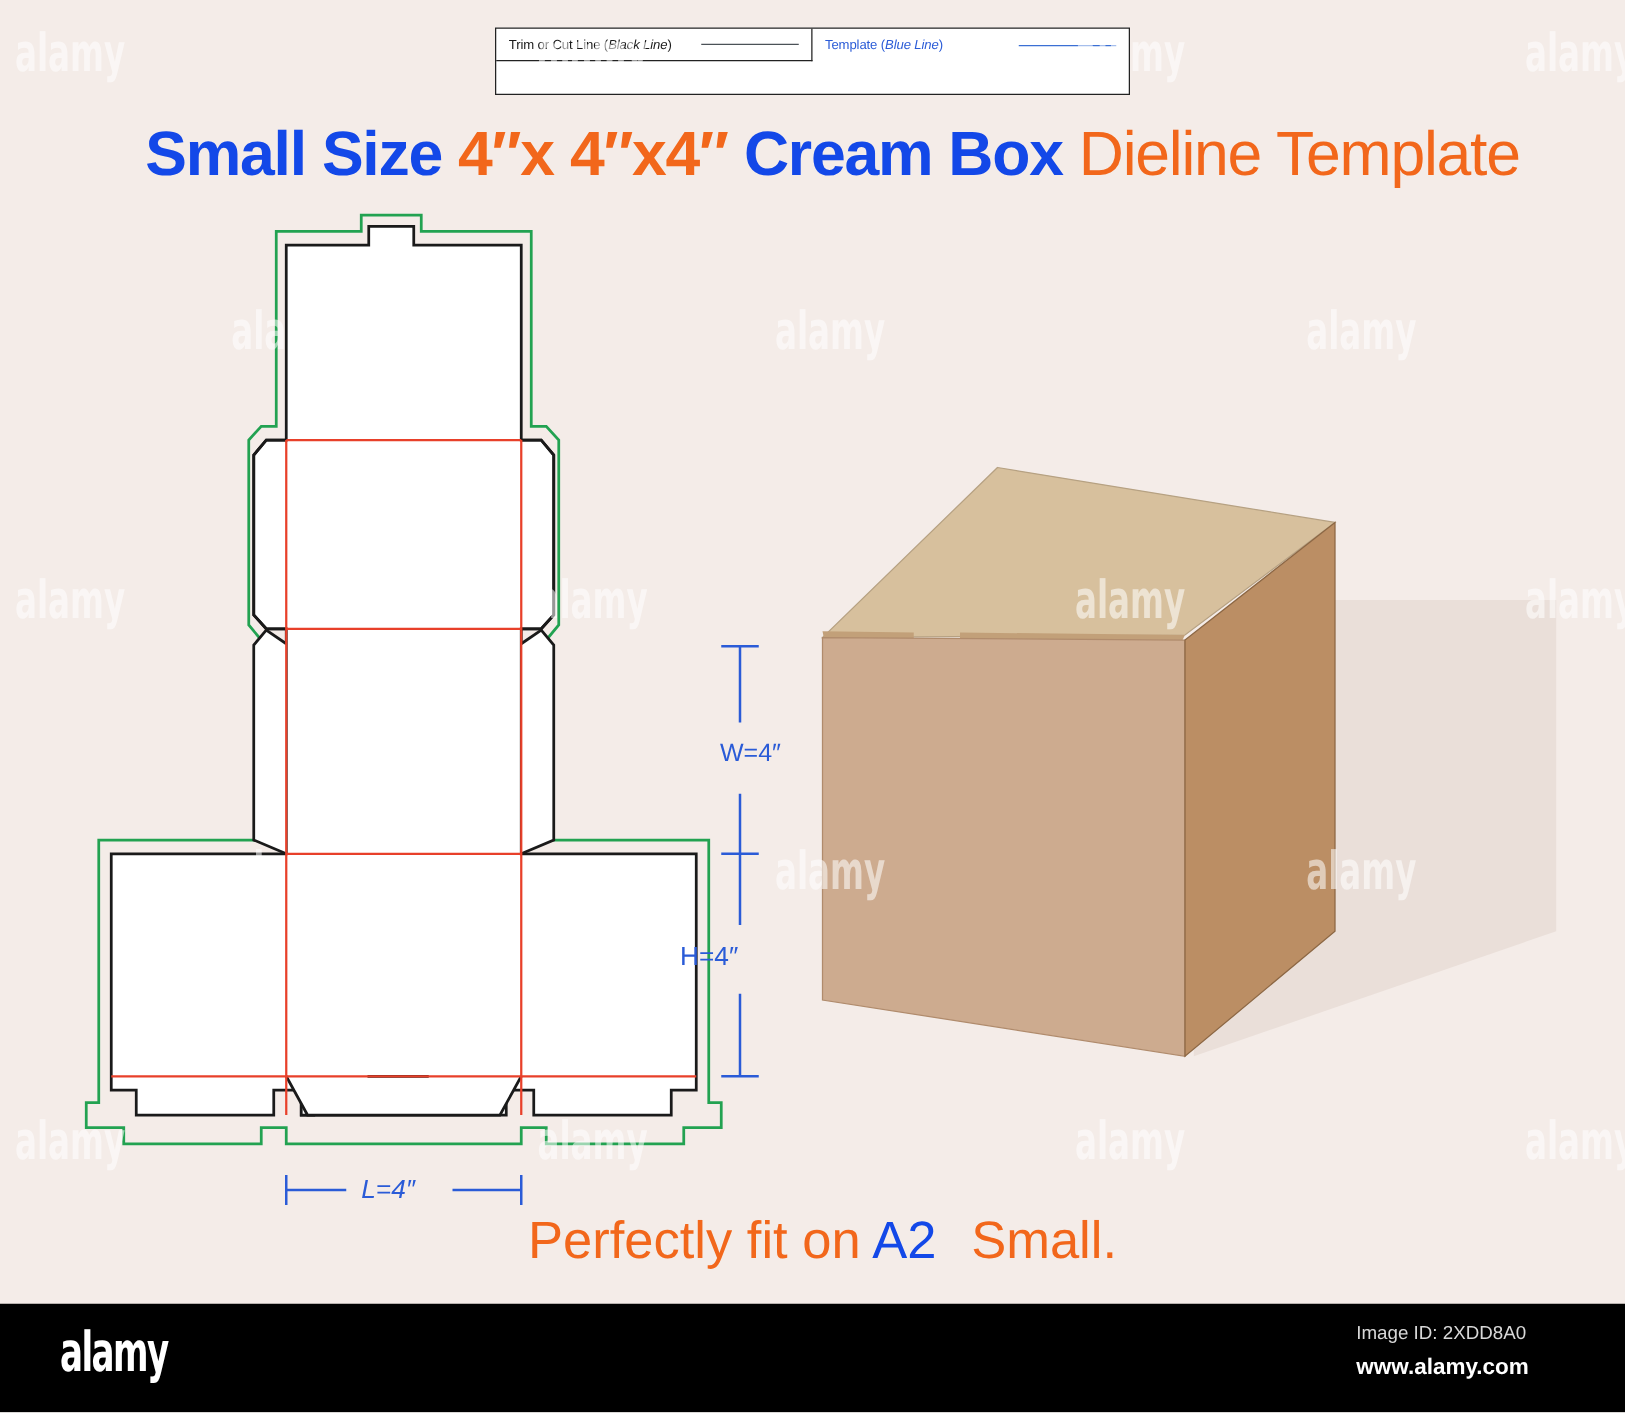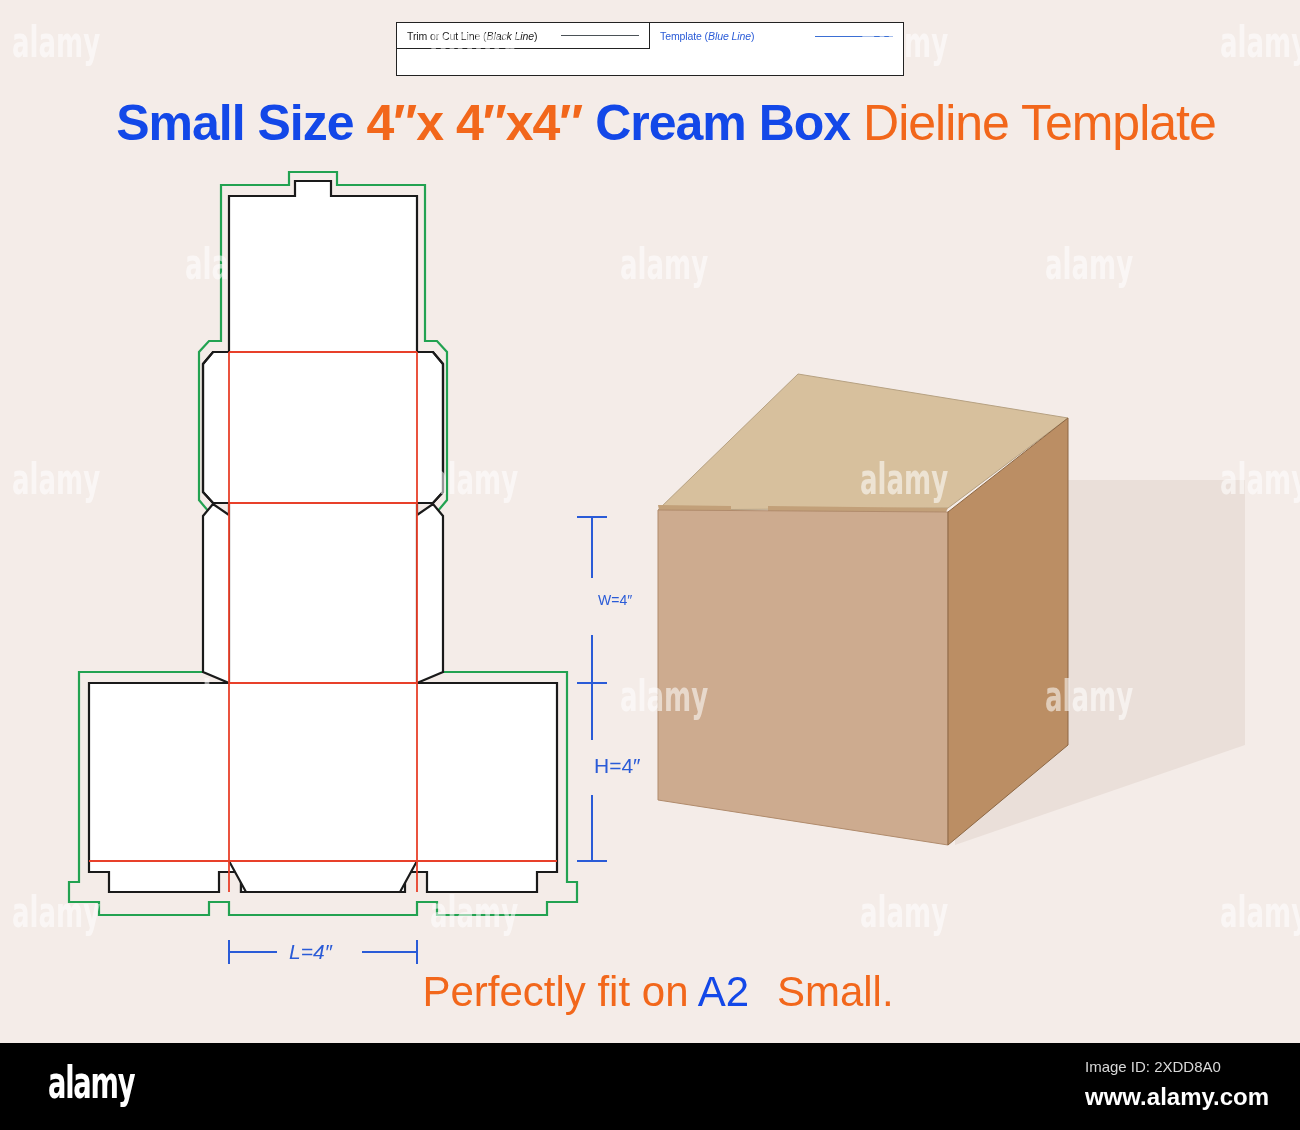--- a/index.html
+++ b/index.html
@@ -138,21 +138,21 @@
     left: 1085px;
     top: 1058px;
     color: #d8d8d8;
     font-size: 15px;
   }
   #alamy-url {
     position: absolute;
     left: 1085px;
     top: 1083px;
     color: #ffffff;
-    font-size: 24px;
+    font-size: 18px;
     font-weight: bold;
   }
 
   
   .wm {
     position: absolute;
     color: rgba(255,255,255,0.55);
     font-weight: bold;
     font-family: "DejaVu Sans", sans-serif;
     pointer-events: none;
@@ -293,22 +293,22 @@
     <line x1="592" y1="683" x2="592" y2="740" stroke="#2a5bd7" stroke-width="2"></line>
     <line x1="592" y1="795" x2="592" y2="861" stroke="#2a5bd7" stroke-width="2"></line>
     <line x1="577" y1="861" x2="607" y2="861" stroke="#2a5bd7" stroke-width="2"></line>
 
     <line x1="229" y1="952" x2="277" y2="952" stroke="#2a5bd7" stroke-width="2"></line>
     <line x1="229" y1="940" x2="229" y2="964" stroke="#2a5bd7" stroke-width="2"></line>
     <line x1="362" y1="952" x2="417" y2="952" stroke="#2a5bd7" stroke-width="2"></line>
     <line x1="417" y1="940" x2="417" y2="964" stroke="#2a5bd7" stroke-width="2"></line>
   </svg>
 
-  <div style="position:absolute;left:598px;top:592px;color:#2a5bd7;font-size:14px;">W=4″</div>
-  <div style="position:absolute;left:594px;top:754px;color:#2a5bd7;font-size:21px;">H=4″</div>
+  <div style="position:absolute;left:576px;top:592px;color:#2a5bd7;font-size:20px;">W=4″</div>
+  <div style="position:absolute;left:544px;top:754px;color:#2a5bd7;font-size:21px;">H=4″</div>
   <div style="position:absolute;left:289px;top:940px;color:#2a5bd7;font-size:21px;font-style:italic;">L=4″</div>
 
   <div id="legend">
     <div class="legend-cell rb bb">
       <span class="legend-label lc-black"><span>Trim or Cut  Line (</span><i>Black Line</i><span>)</span></span>
       <span class="legend-swatch sw-black"></span>
     </div>
     <div class="legend-cell">
       <span class="legend-label lc-blue"><span>Template (</span><i>Blue Line</i><span>)</span></span>
       <span class="legend-swatch sw-blue"></span>

